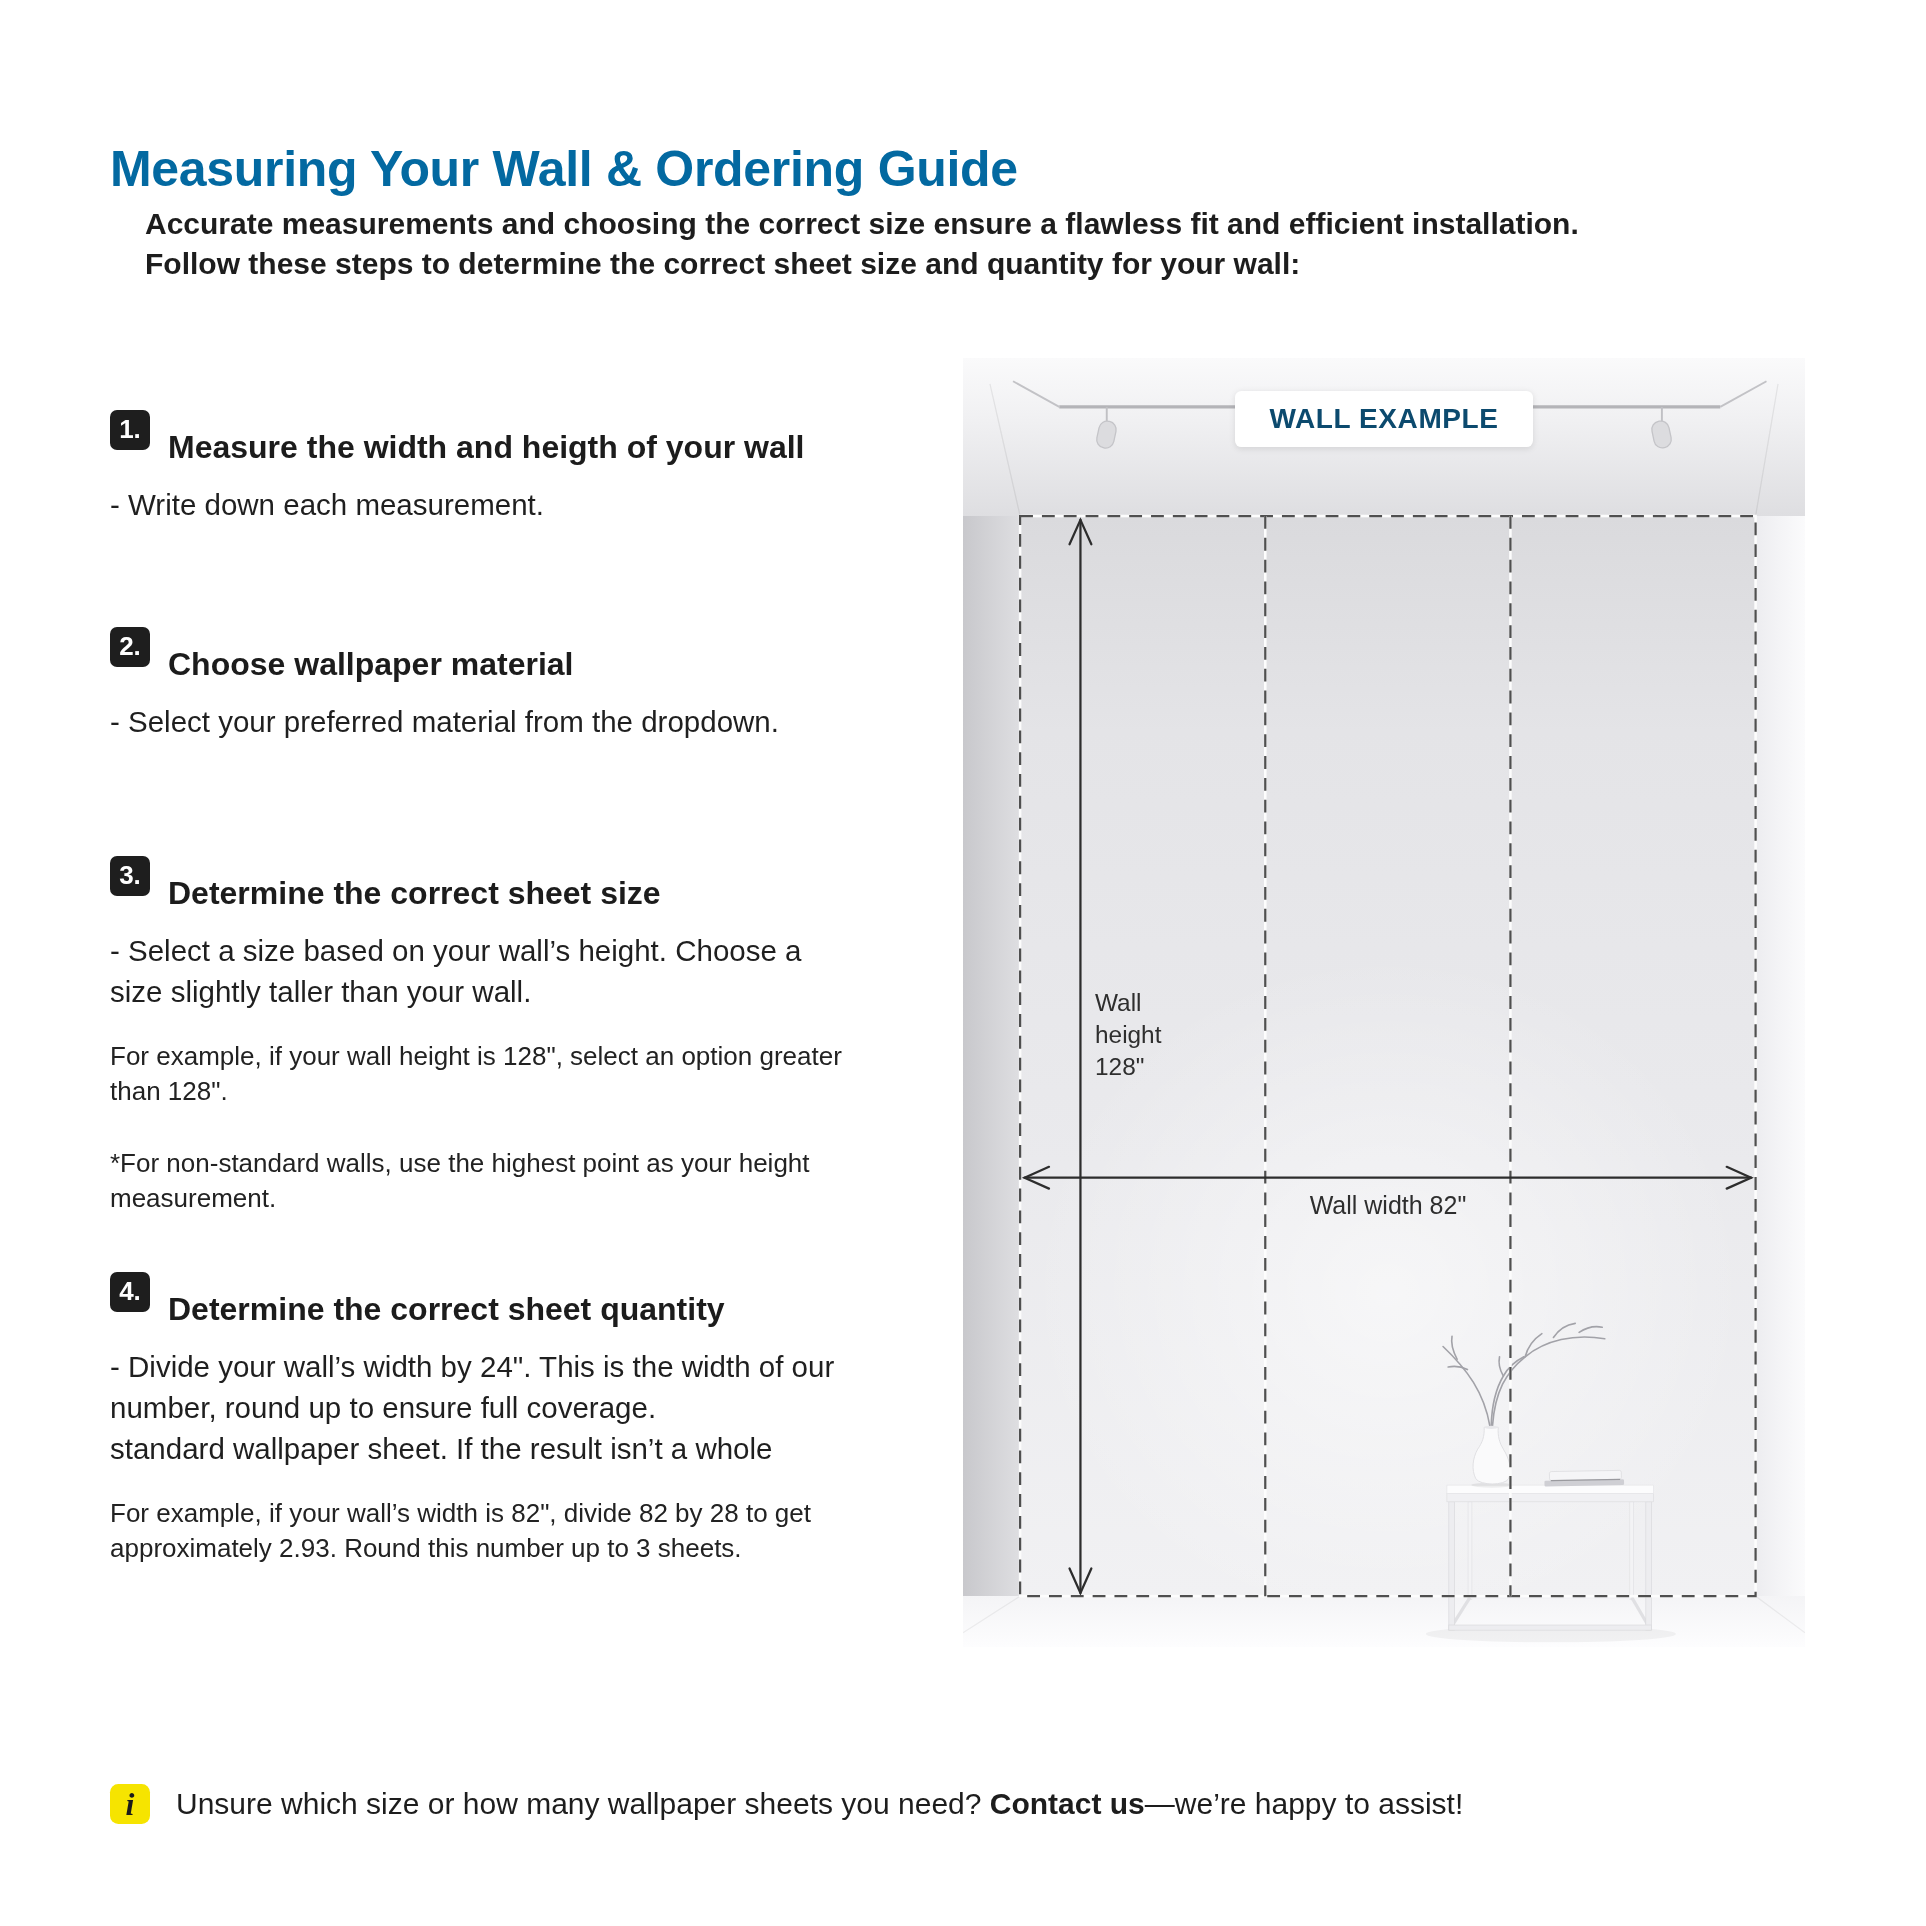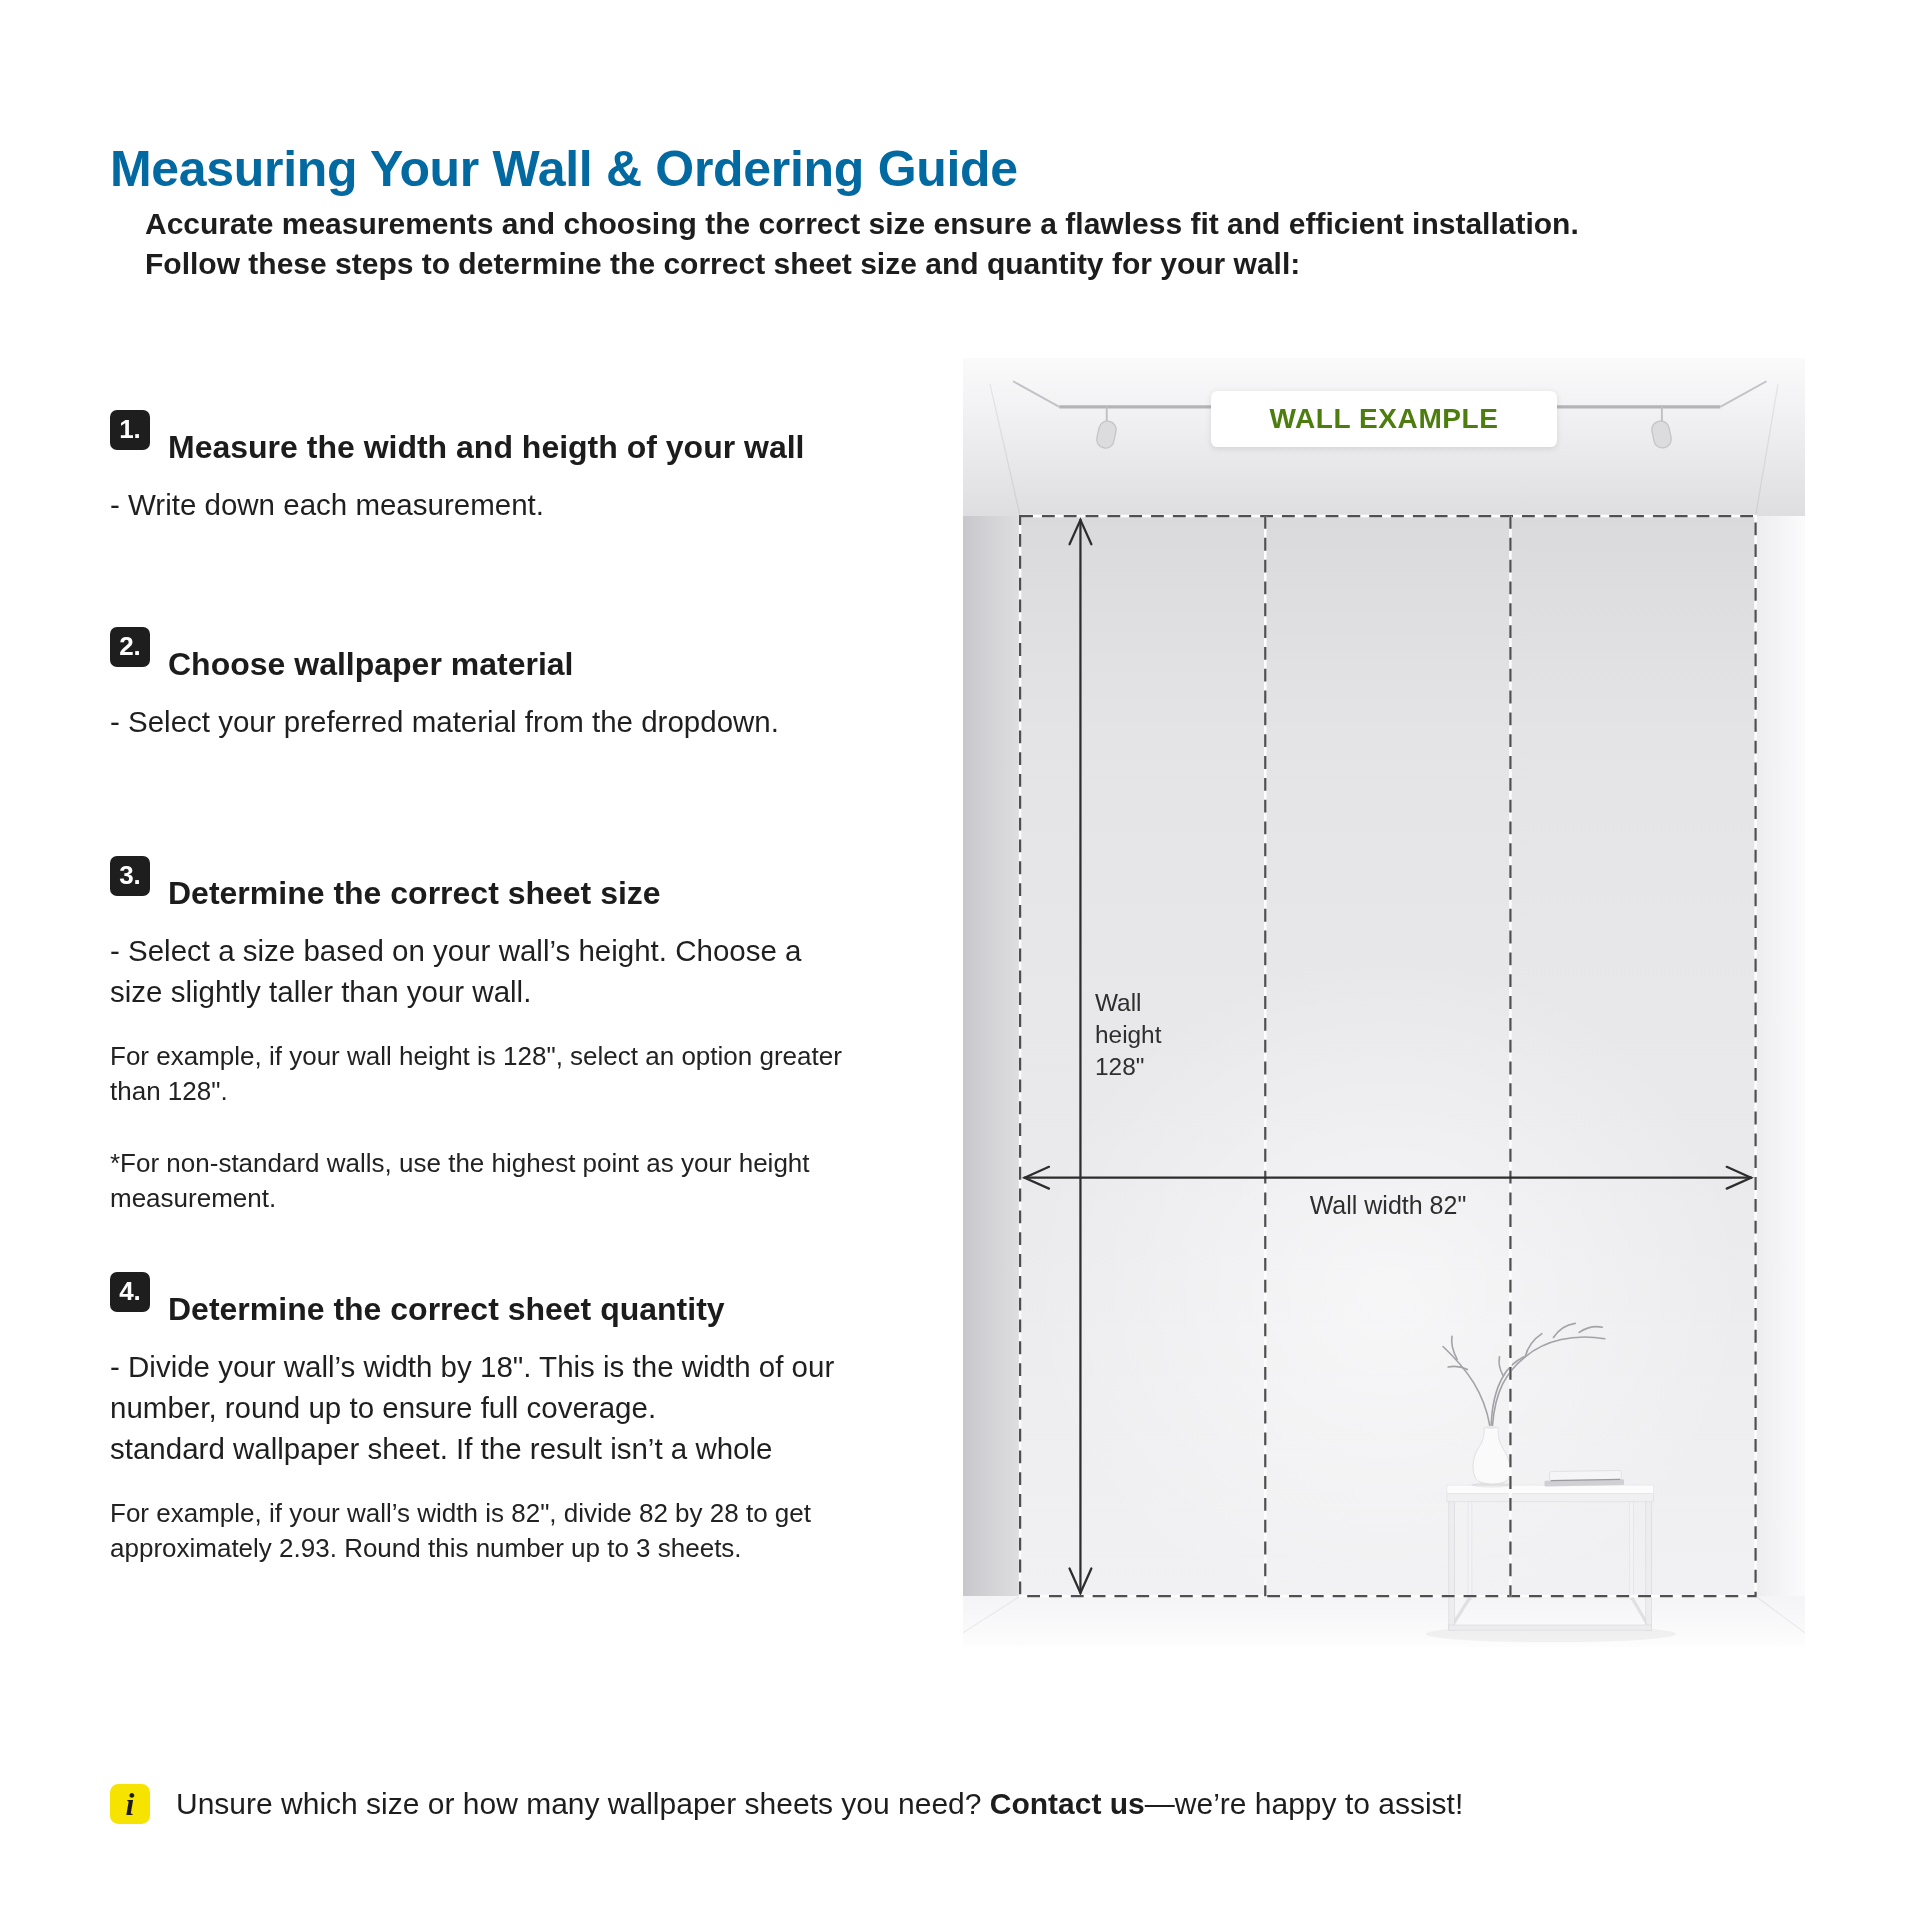--- a/index.html
+++ b/index.html
@@ -60,24 +60,24 @@
     position:absolute;left:793px;top:158px;width:49px;height:1081px;
     background:linear-gradient(90deg,#ededf0 0%,#fbfbfc 100%);
   }
   .floor{
     position:absolute;left:0;top:1238px;width:842px;height:51px;
     background:linear-gradient(180deg,#f4f4f6 0%,#fdfdfe 100%);
   }
   .photo svg{position:absolute;left:0;top:0;}
   .wall-example-label{
     position:absolute;left:421px;top:33px;transform:translateX(-50%);
-    width:346px;height:56px;background:#ffffff;border-radius:6.4px;
+    width:298px;height:56px;background:#ffffff;border-radius:6.4px;
     box-shadow:0 1.9px 6.4px rgba(0,0,0,0.10);
     display:flex;align-items:center;justify-content:center;
-    font-size:28px;font-weight:700;letter-spacing:0.6px;color:#4d7c0f;white-space:nowrap;
+    font-size:28px;font-weight:700;letter-spacing:0.6px;color:#0c4a6e;white-space:nowrap;
   }
   .wall-height-label{
     position:absolute;left:132px;top:621px;font-size:24.4px;line-height:32px;color:#2e2e2e;margin-top:8px;
   }
   .wall-height-label .line{white-space:nowrap;}
   .wall-width-label{
     position:absolute;left:425px;top:833px;transform:translateX(-50%);
     font-size:25px;color:#2e2e2e;white-space:nowrap;
   }
 </style>
@@ -131,21 +131,21 @@
       <div class="line">measurement.</div>
     </div>
   </section>
 
   <section class="step" style="top:1255px;">
     <div class="step-head">
       <div class="badge">4.</div>
       <div class="step-heading">Determine the correct sheet quantity</div>
     </div>
     <div class="step-body">
-      <div class="line">- Divide your wall’s width by 18". This is the width of our</div>
+      <div class="line">- Divide your wall’s width by 24". This is the width of our</div>
       <div class="line">number, round up to ensure full coverage.</div>
       <div class="line">standard wallpaper sheet. If the result isn’t a whole</div>
     </div>
     <div class="step-fine">
       <div class="line">For example, if your wall’s width is 82", divide 82 by 28 to get</div>
       <div class="line">approximately 2.93. Round this number up to 3 sheets.</div>
     </div>
   </section>
 
   <div class="photo">

